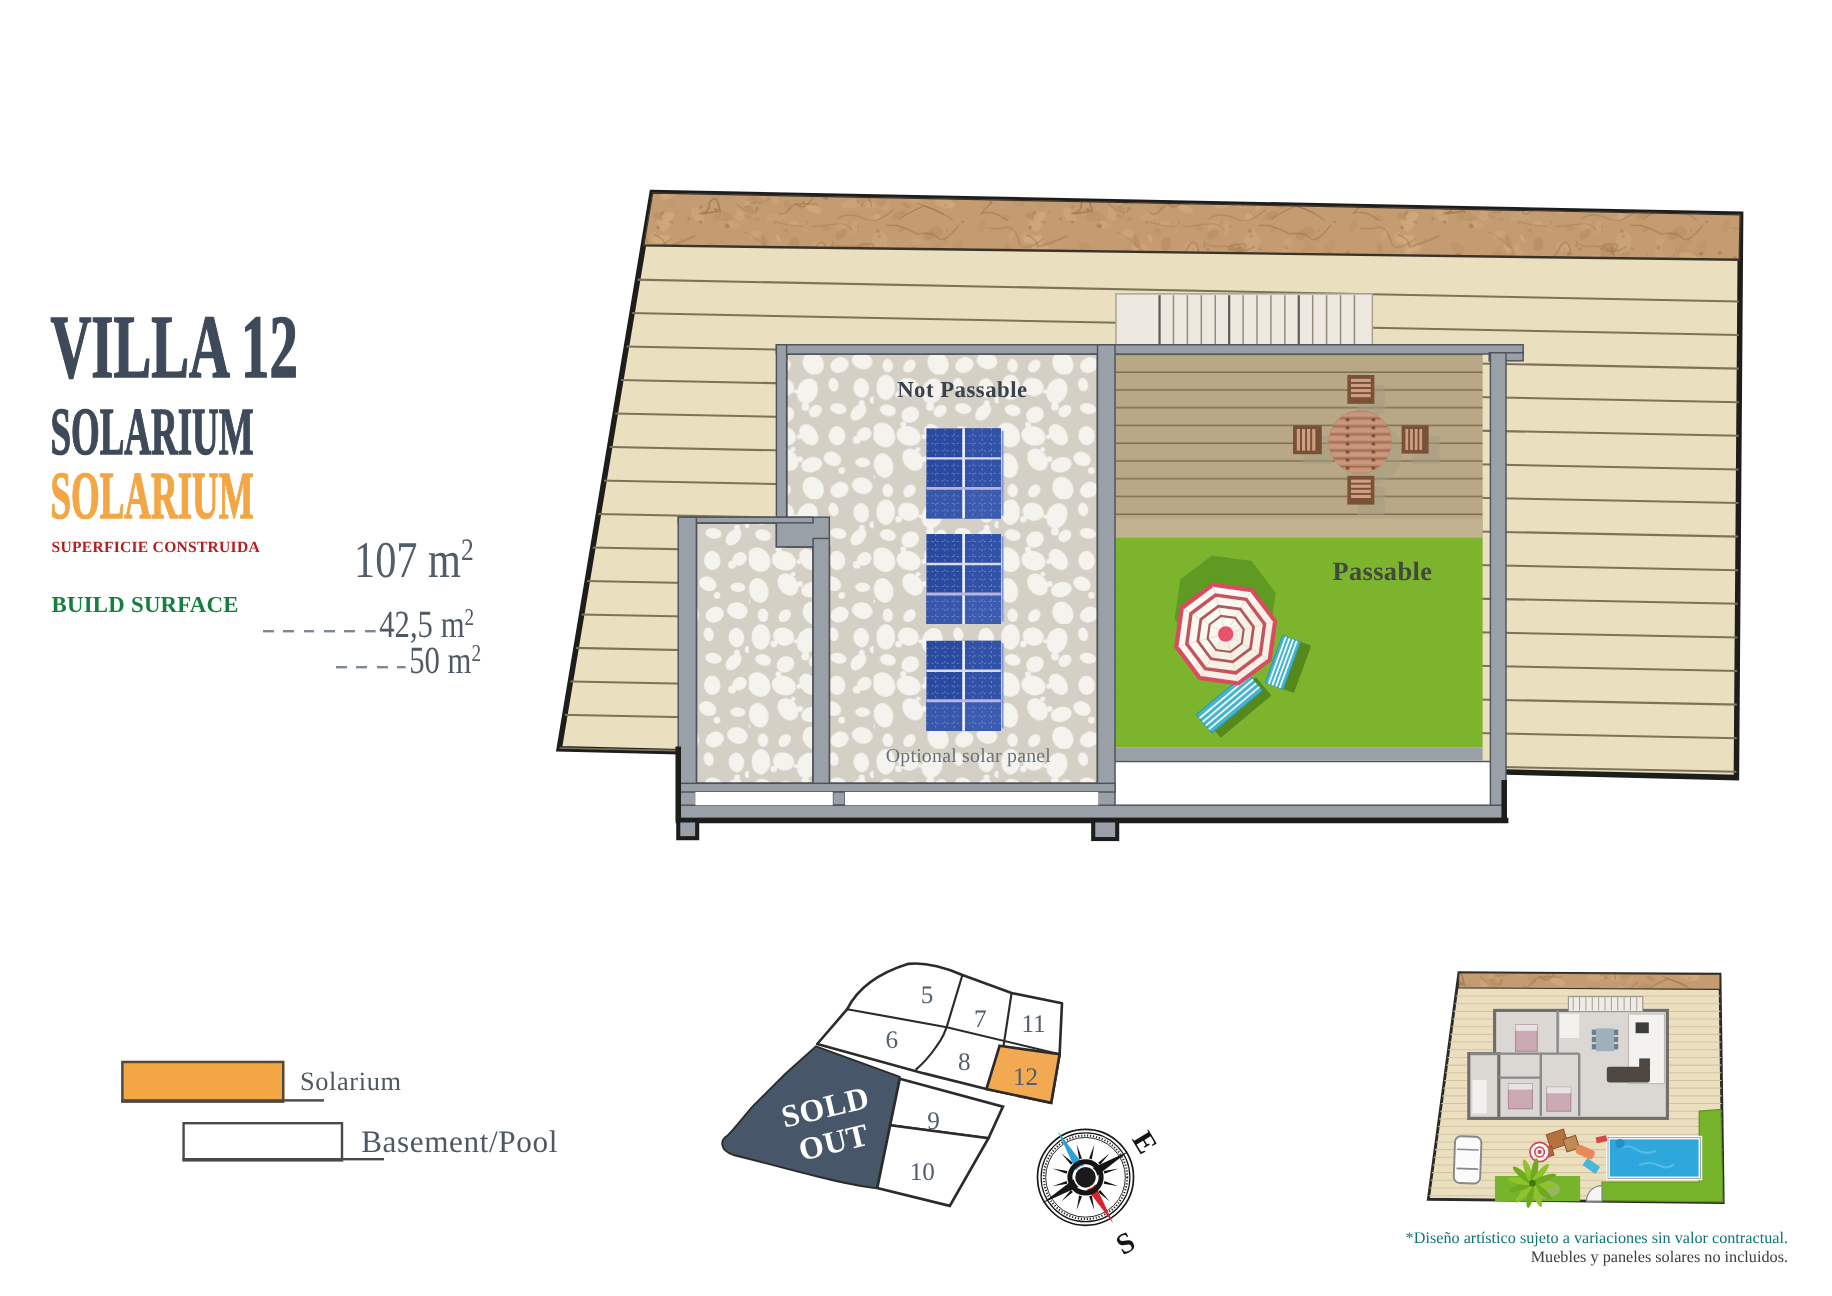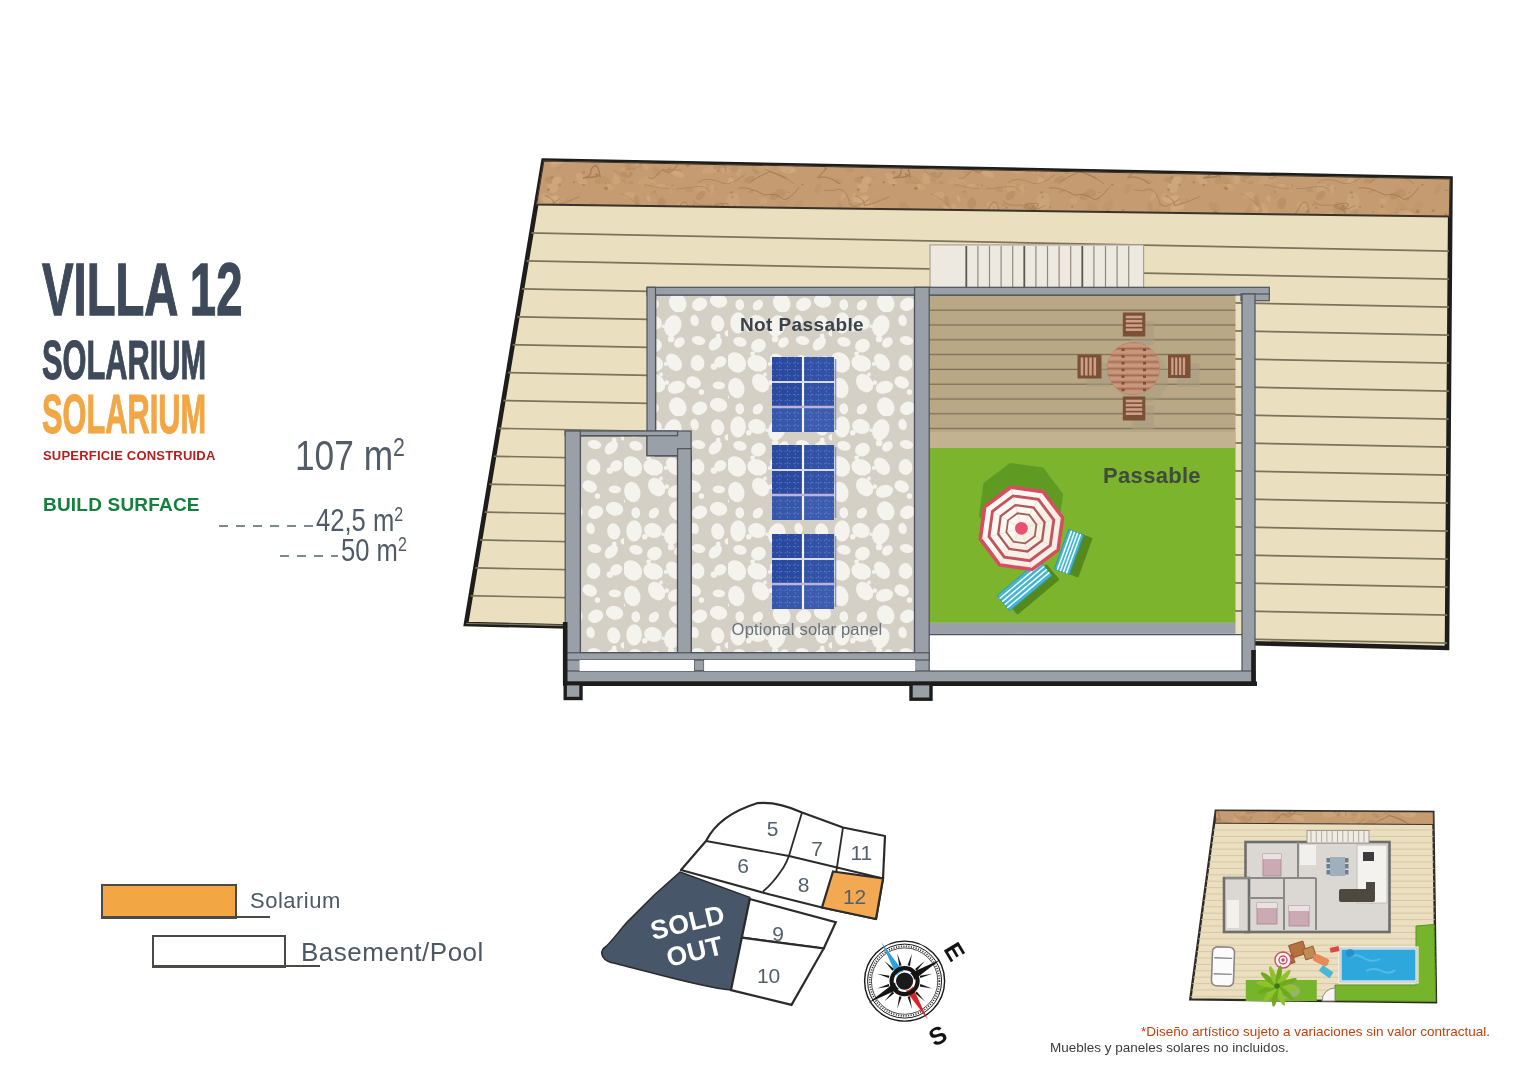--- a/index.html
+++ b/index.html
@@ -1,32 +1,32 @@
 <!DOCTYPE html>
 <html><head><meta charset="utf-8">
 <style>
 html,body{margin:0;padding:0;background:#fff;}
 #page{position:relative;width:1527px;height:1080px;background:#fff;overflow:hidden;
- font-family:Liberation Sans, sans-serif;}
+ font-family:Liberation Serif, serif;}
 .cond{transform-origin:left top;display:inline-block;white-space:nowrap;}
 .abs{position:absolute;}
 </style></head><body>
 <div id="page">
 
 <div class="abs" style="left:42px;top:252px;"><span class="cond" style="transform:scaleX(0.63);font-weight:bold;font-size:75px;line-height:1;color:#3e4a59;-webkit-text-stroke:1.3px #3e4a59;">VILLA 12</span></div>
 
 <div class="abs" style="left:42px;top:332px;"><span class="cond" style="transform:scaleX(0.55);font-weight:bold;font-size:56px;line-height:1;color:#3e4a59;-webkit-text-stroke:1.1px #3e4a59;">SOLARIUM</span></div>
 
 <div class="abs" style="left:42px;top:386px;"><span class="cond" style="transform:scaleX(0.55);font-weight:bold;font-size:56px;line-height:1;color:#f2a644;-webkit-text-stroke:1.1px #f2a644;">SOLARIUM</span></div>
 
 <div class="abs" style="left:43px;top:448px;font-weight:bold;font-size:13px;color:#b91c1c;letter-spacing:0.2px;">SUPERFICIE CONSTRUIDA</div>
 
 <div class="abs" style="left:43px;top:494px;font-weight:bold;font-size:19px;color:#15803d;letter-spacing:0.2px;">BUILD SURFACE</div>
 
-<div class="abs" style="left:295px;top:431px;"><span class="cond" style="transform:scaleX(0.82);font-size:43px;color:#525d68;">107 m<span style="font-size:26px;vertical-align:14px;">2</span></span></div>
+<div class="abs" style="left:295px;top:443px;"><span class="cond" style="transform:scaleX(0.82);font-size:43px;color:#525d68;">107 m<span style="font-size:26px;vertical-align:14px;">2</span></span></div>
 
 
 <div class="abs" style="left:219px;top:525px;width:94px;height:2.2px;background:repeating-linear-gradient(90deg,#7e8894 0 9px,transparent 9px 17px);"></div>
 
 <div class="abs" style="left:316px;top:502px;"><span class="cond" style="transform:scaleX(0.80);font-size:32px;color:#4f5a66;">42,5 m<span style="font-size:20px;vertical-align:10px;">2</span></span></div>
 
 
 <div class="abs" style="left:280px;top:555px;width:58px;height:2.2px;background:repeating-linear-gradient(90deg,#7e8894 0 9px,transparent 9px 17px);"></div>
 
 <div class="abs" style="left:341px;top:532px;"><span class="cond" style="transform:scaleX(0.80);font-size:32px;color:#4f5a66;">50 m<span style="font-size:20px;vertical-align:10px;">2</span></span></div>
@@ -36,23 +36,23 @@
 <div class="abs" style="left:101px;top:915.5px;width:169px;height:2.4px;background:#4a4a46;"></div>
 
 <div class="abs" style="left:250px;top:888px;font-size:22px;color:#4c5863;letter-spacing:0.5px;">Solarium</div>
 
 <div class="abs" style="left:152px;top:935px;width:130px;height:29px;background:#fff;border:2.2px solid #4a4a46;"></div>
 
 <div class="abs" style="left:152px;top:964.5px;width:168px;height:2.4px;background:#4a4a46;"></div>
 
 <div class="abs" style="left:301px;top:937px;font-size:26px;color:#4c5863;letter-spacing:0.5px;">Basement/Pool</div>
 
-<div class="abs" style="left:1050px;top:1024px;width:440px;text-align:right;font-size:13.5px;color:#c2410c;">*Diseño artístico sujeto a variaciones sin valor contractual.</div>
-
-<div class="abs" style="left:1050px;top:1040px;width:440px;font-size:13.5px;color:#3c3c3c;">Muebles y paneles solares no incluidos.</div>
+<div class="abs" style="left:1050px;top:1024px;width:440px;text-align:right;font-size:13.5px;color:#0f766e;">*Diseño artístico sujeto a variaciones sin valor contractual.</div>
+
+<div class="abs" style="left:1050px;top:1040px;width:440px;text-align:right;font-size:13.5px;color:#3c3c3c;">Muebles y paneles solares no incluidos.</div>
 
 <svg class="abs" style="left:0;top:0;" width="1527" height="1080" viewBox="0 0 1527 1080">
 <defs>
 <pattern id="peb" width="104" height="104" patternUnits="userSpaceOnUse">
 <rect width="104" height="104" fill="#d5d0c5"></rect>
 <ellipse cx="10.1" cy="10.8" rx="10.6" ry="7.8" transform="rotate(91 10.1 10.8)" fill="#f5f3ee"></ellipse>
 <ellipse cx="29.0" cy="10.5" rx="9.0" ry="7.4" transform="rotate(17 29.0 10.5)" fill="#f5f3ee"></ellipse>
 <circle cx="20.8" cy="16.7" r="2.8" fill="#f5f3ee"></circle>
 <ellipse cx="48.8" cy="13.8" rx="10.8" ry="8.5" transform="rotate(111 48.8 13.8)" fill="#f5f3ee"></ellipse>
 <circle cx="39.1" cy="14.3" r="1.7" fill="#f5f3ee"></circle>

